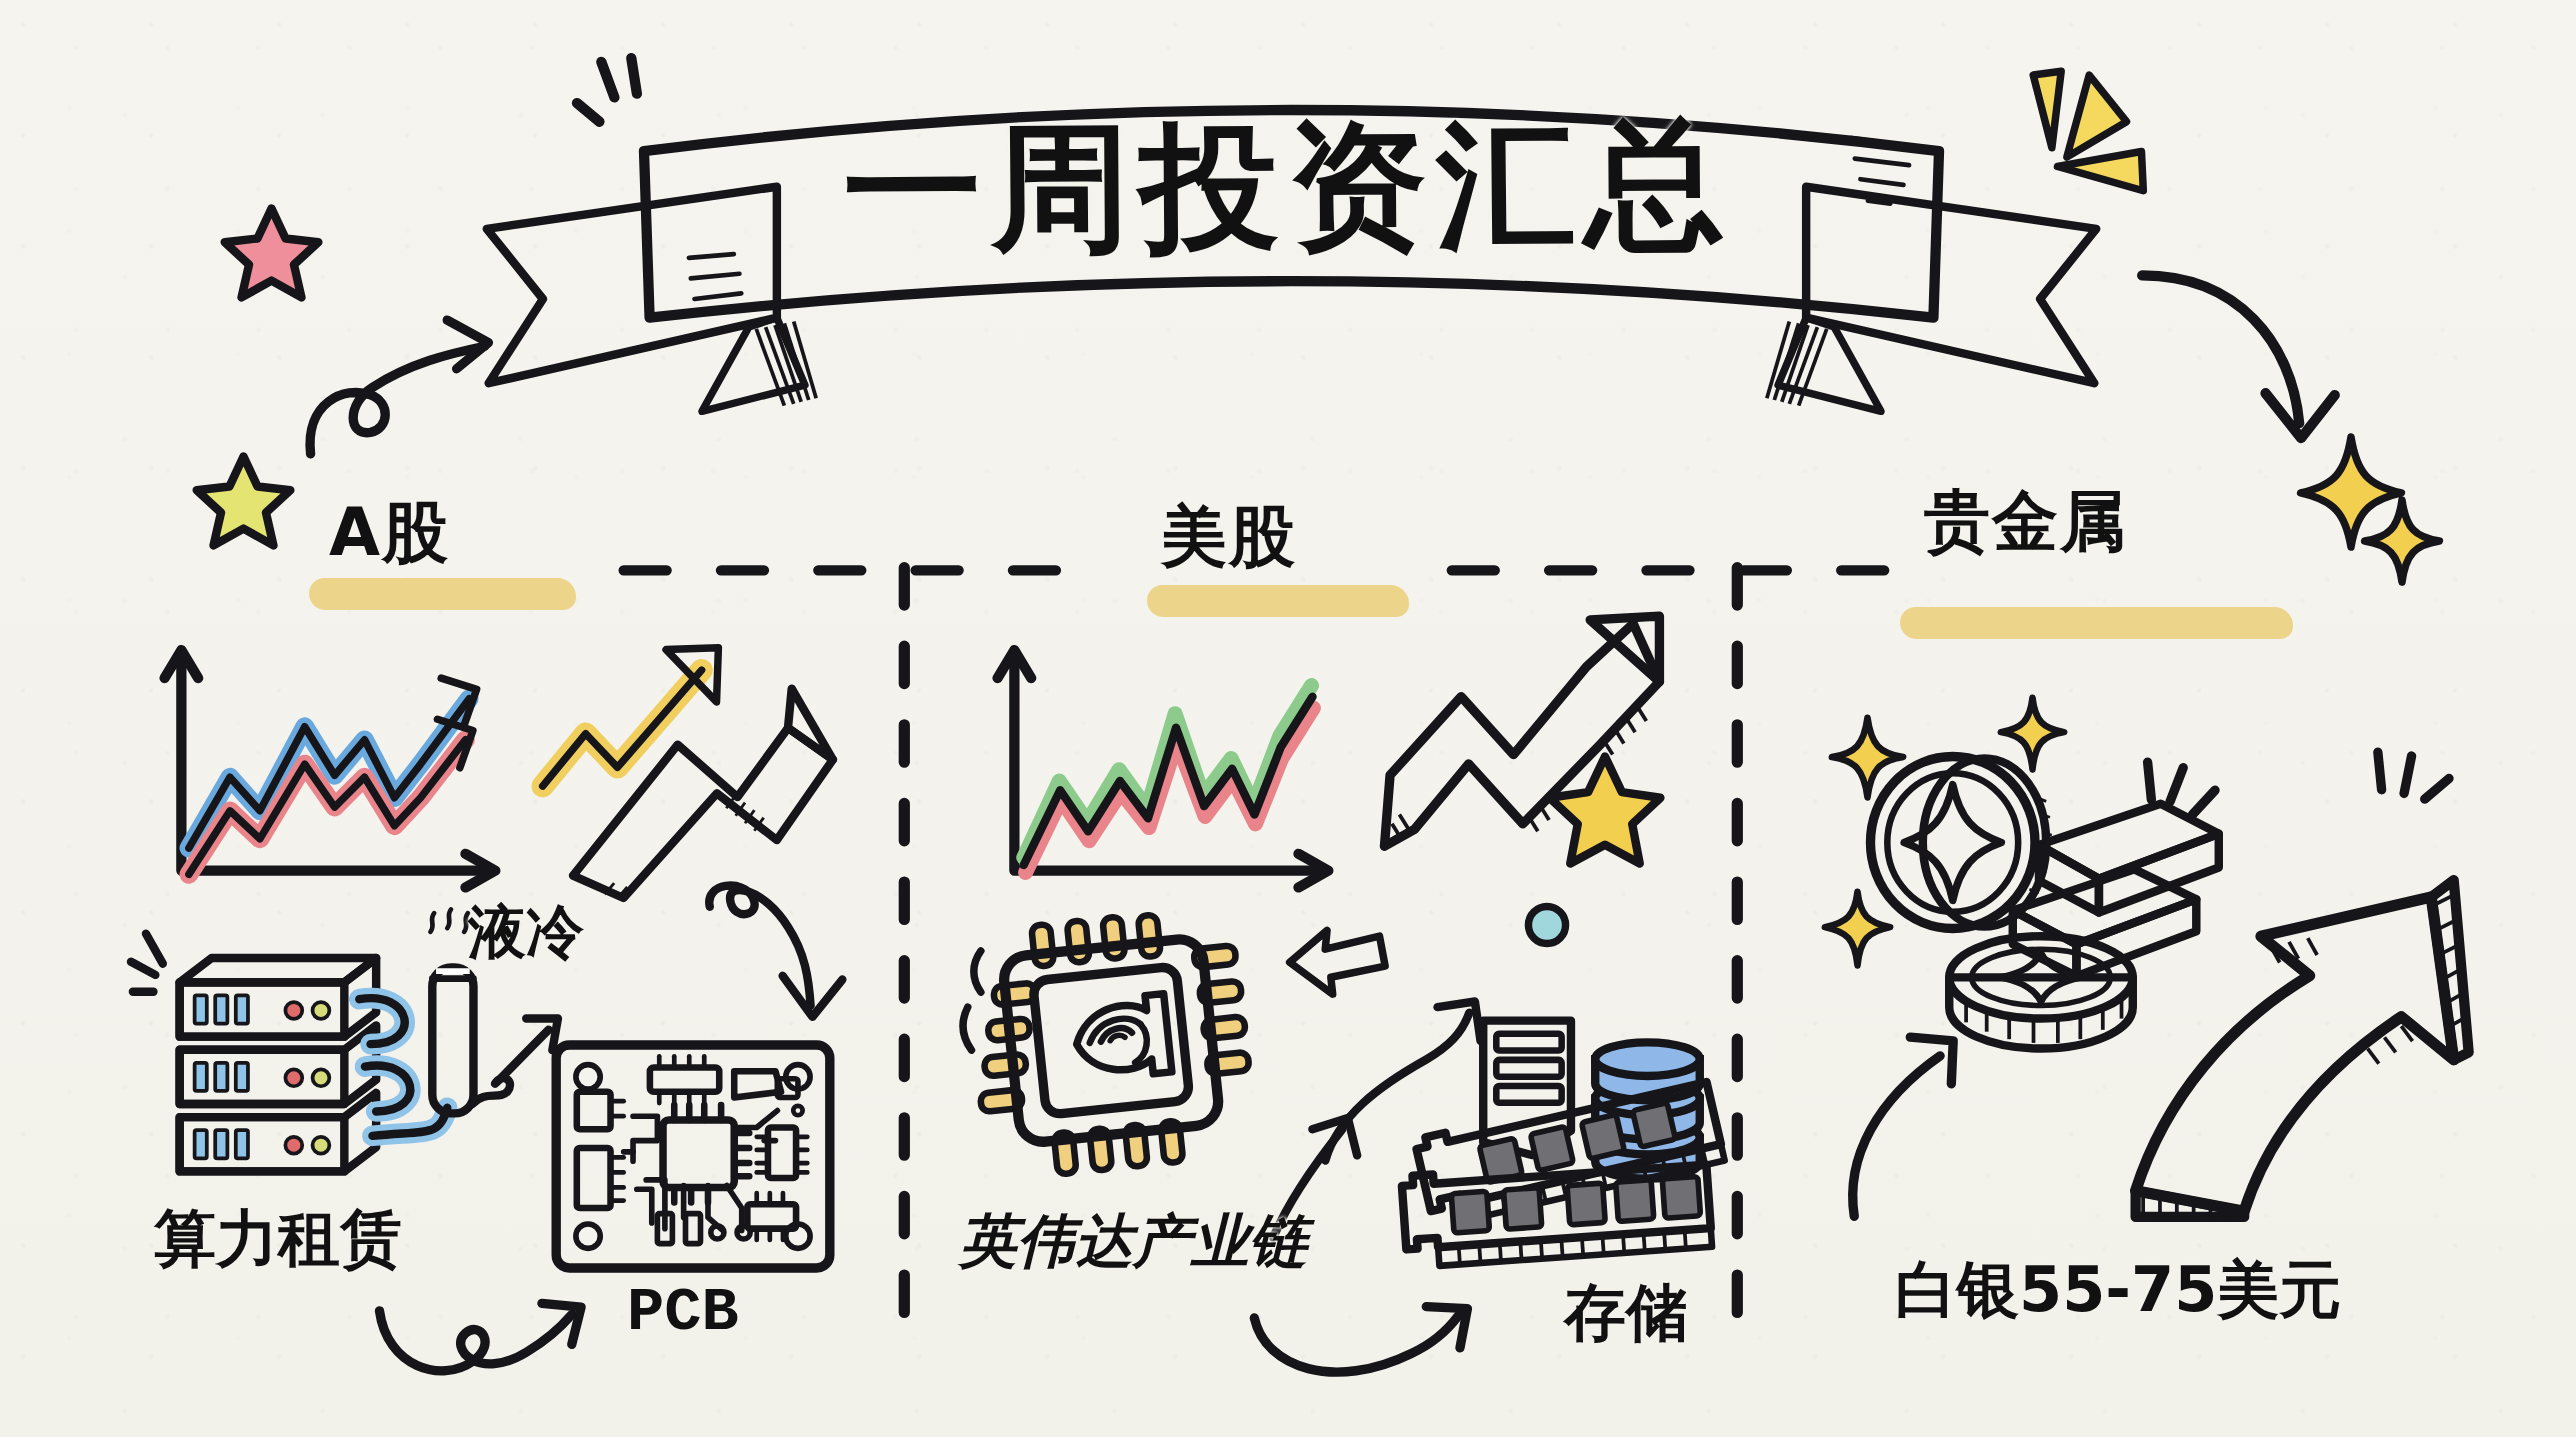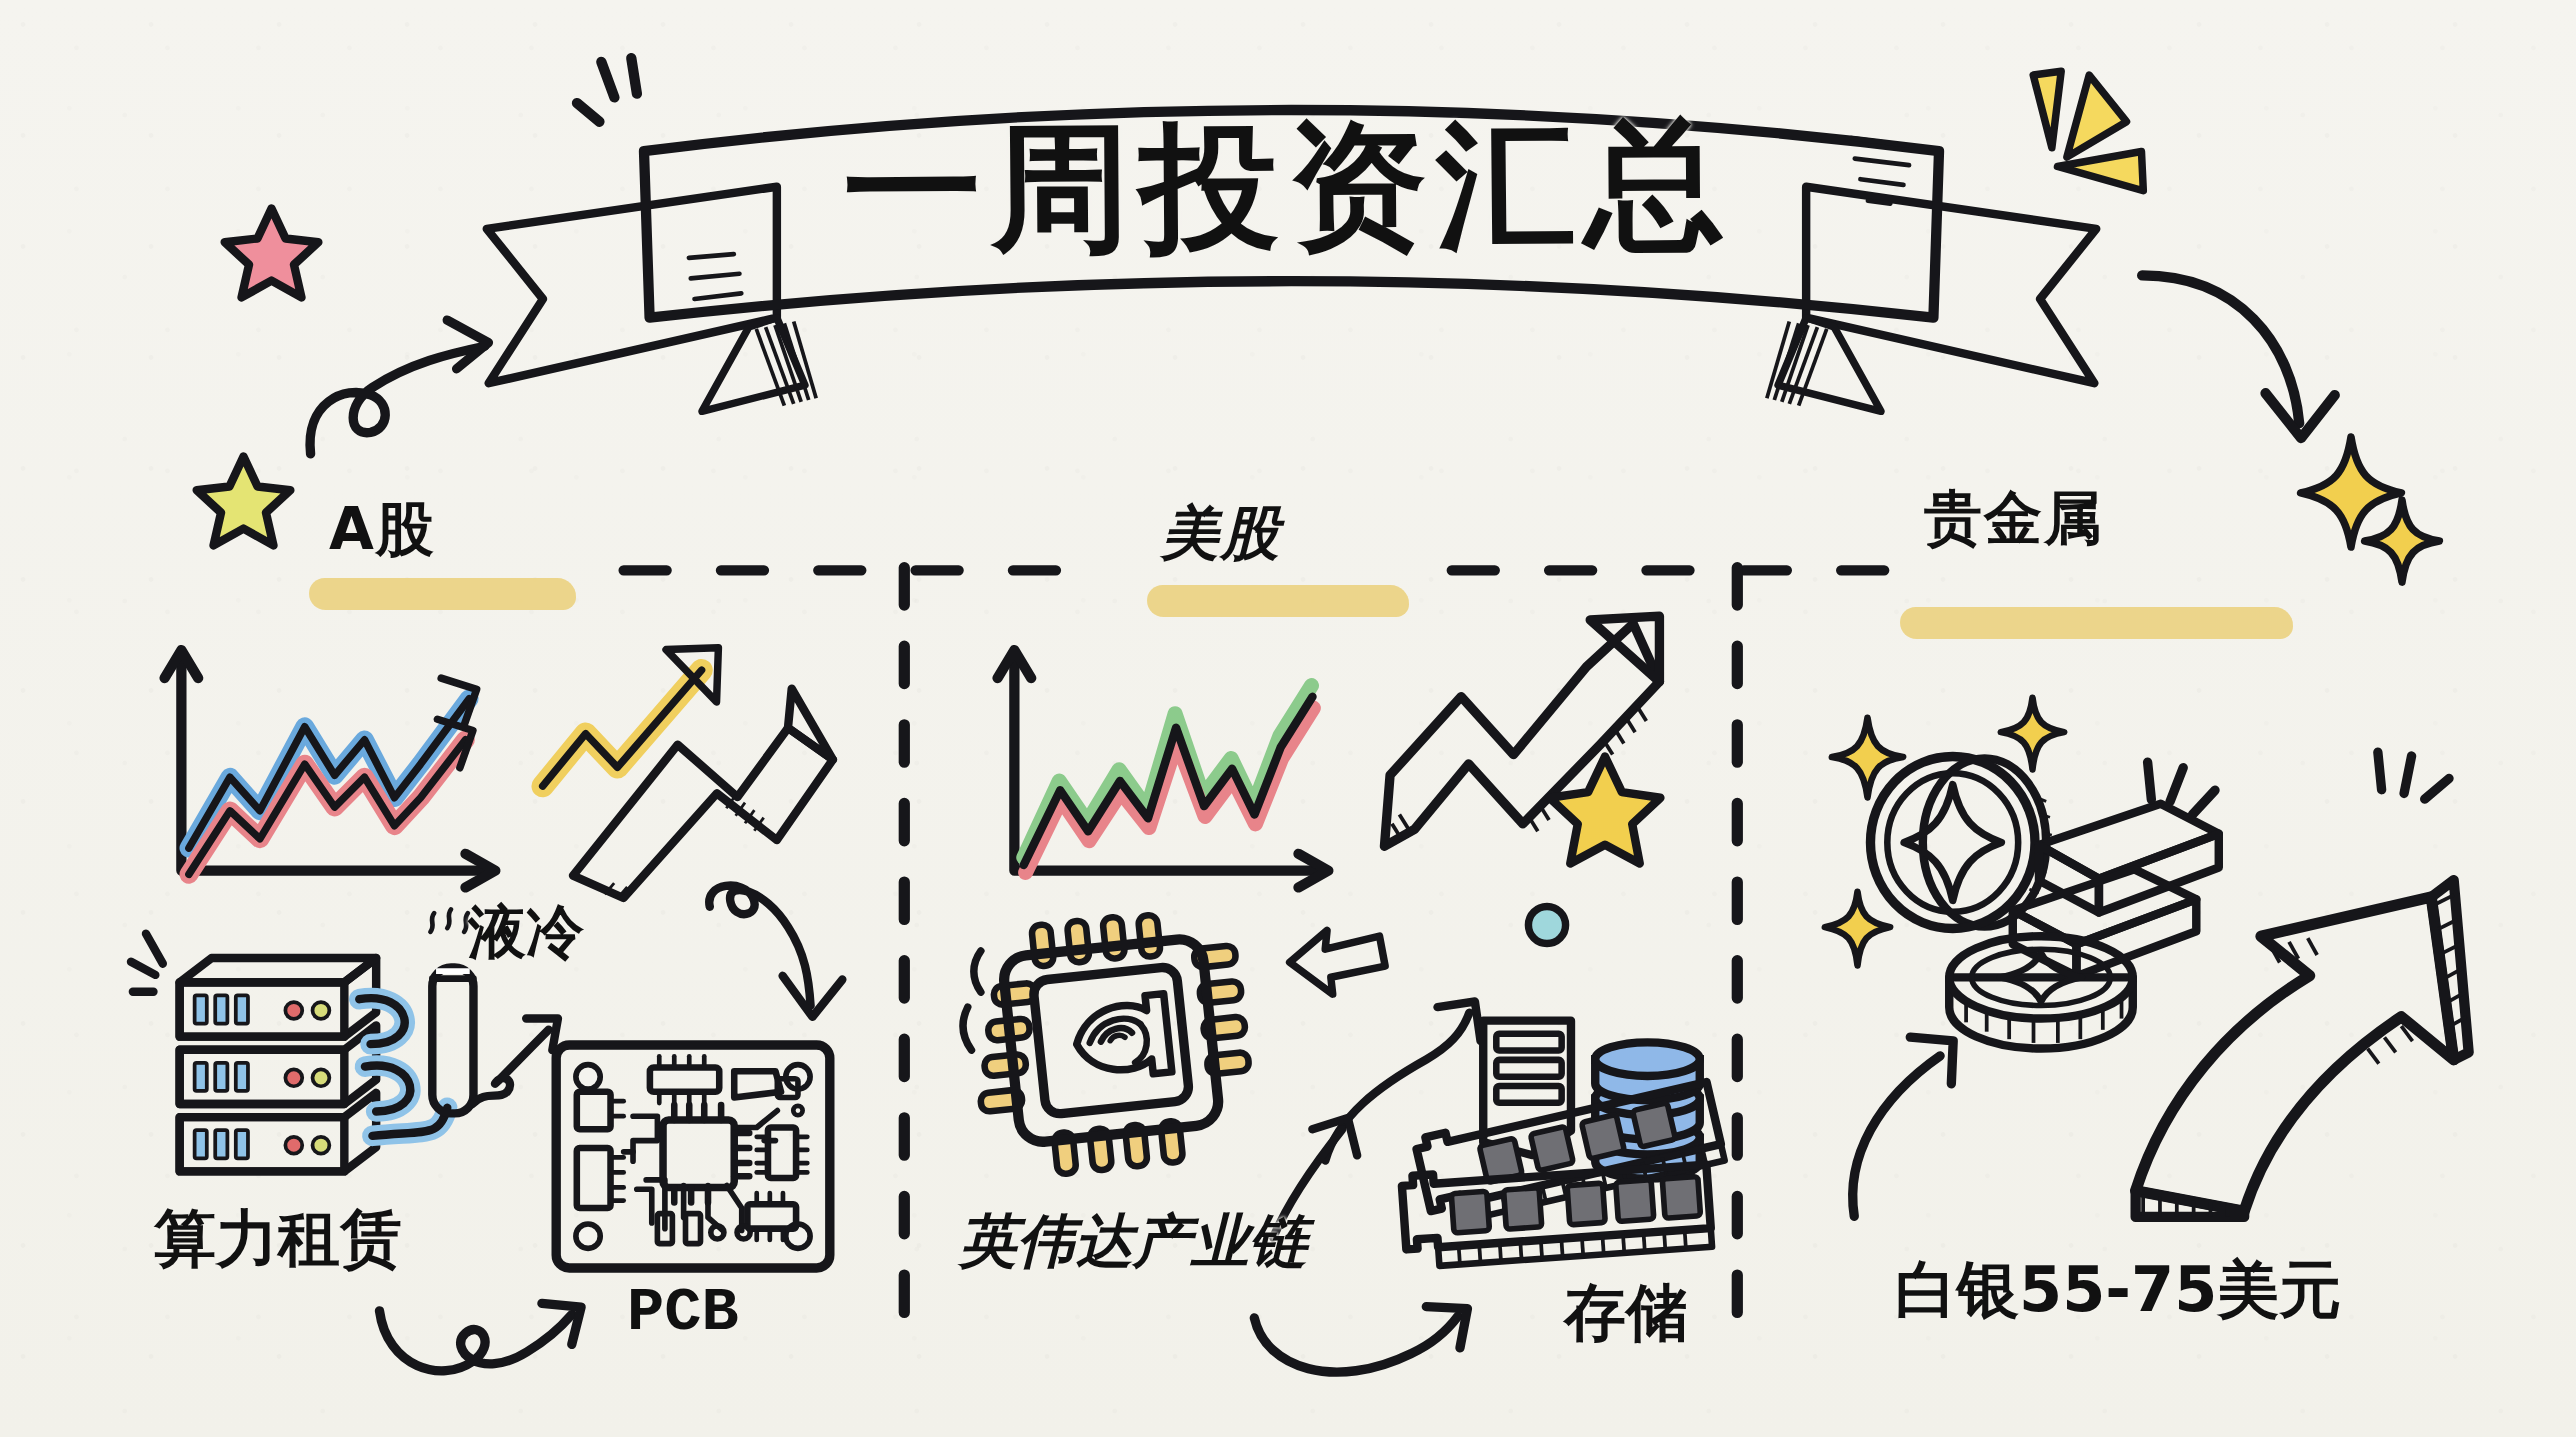--- a/index.html
+++ b/index.html
@@ -36,21 +36,21 @@
     line-height:1;
     text-shadow:0 0 2.8px #f4f3ee,0 0 5.6px #f4f3ee;
     transform:rotate(-.4deg);
   }
 
   
   .sec-head{
     position:absolute;
     font-family:"DejaVu Sans","Liberation Sans",sans-serif;
     font-weight:700;
-    font-size:58px;
+    font-size:66px;
     color:#111;
     letter-spacing:1.9px;
     white-space:nowrap;
     line-height:1;
     z-index:6;
   }
   .hl-underline{
     position:absolute;
     height:32px;
     border-radius:16px 19px 13px 17px;
@@ -172,21 +172,21 @@
 <div class="abs" style="left:2359px;top:494px;">
   <svg width="86" height="94" viewBox="0 0 92 100">
     <path d="M46 6 C50 36 60 46 86 50 C60 54 50 64 46 94 C42 64 32 54 6 50 C32 46 42 36 46 6 Z" fill="#f2cf4e" stroke="#16161a" stroke-width="8" stroke-linejoin="round"></path>
   </svg>
 </div>
 
 <div class="hl-underline" style="left:309px;top:578px;width:267px;"></div>
 <div class="sec-head" style="left:329px;top:500px;">A股</div>
 
 <div class="hl-underline" style="left:1147px;top:585px;width:262px;"></div>
-<div class="sec-head" style="left:1161px;top:504px;font-style:italic;">美股</div>
+<div class="sec-head" style="left:1161px;top:504px;">美股</div>
 
 <div class="hl-underline" style="left:1900px;top:607px;width:393px;"></div>
 <div class="sec-head" style="left:1924px;top:489px;">贵金属</div>
 
 <div class="abs" style="left:618px;top:560px;">
   <svg width="496" height="20.6" viewBox="0 0 530 22">
     <line x1="6" y1="11" x2="524" y2="11" stroke="#16161a" stroke-width="11" stroke-linecap="round" stroke-dasharray="46 58"></line>
   </svg>
 </div>
 <div class="abs" style="left:1446px;top:560px;">

